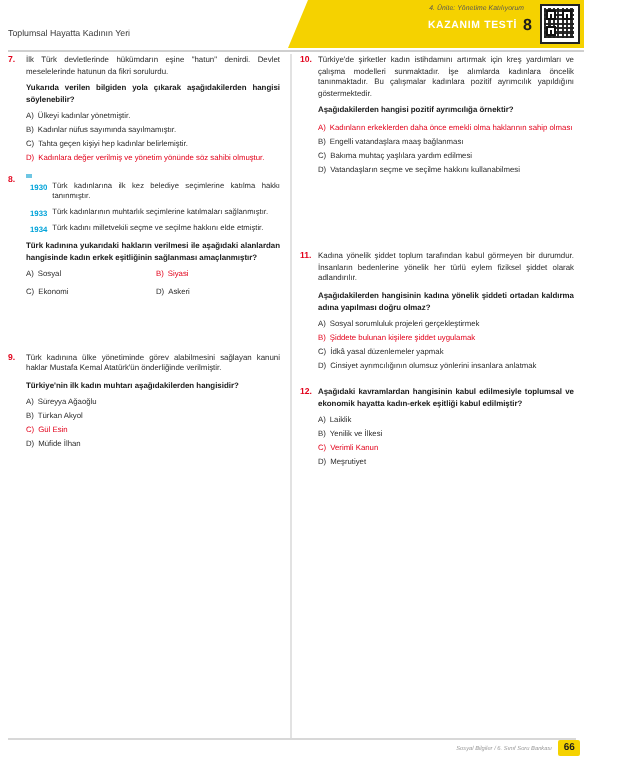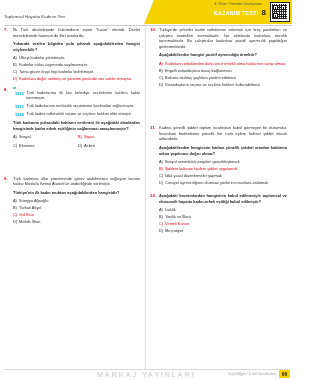--- a/index.html
+++ b/index.html
@@ -331,18 +331,17 @@
             <span>Meşrutiyet</span>
           </div>
         </div>
       </div>
 
     </div>
   </div>
 
   <div class="footer">
     <div class="footer-rule"></div>
-    <div class="brand">MARKAJ YAYINLARI</div>
     <div class="foot-note">Sosyal Bilgiler / 6. Sınıf Soru Bankası</div>
     <div class="page-num">66</div>
   </div>
 
 </div>
 
 </body></html>

